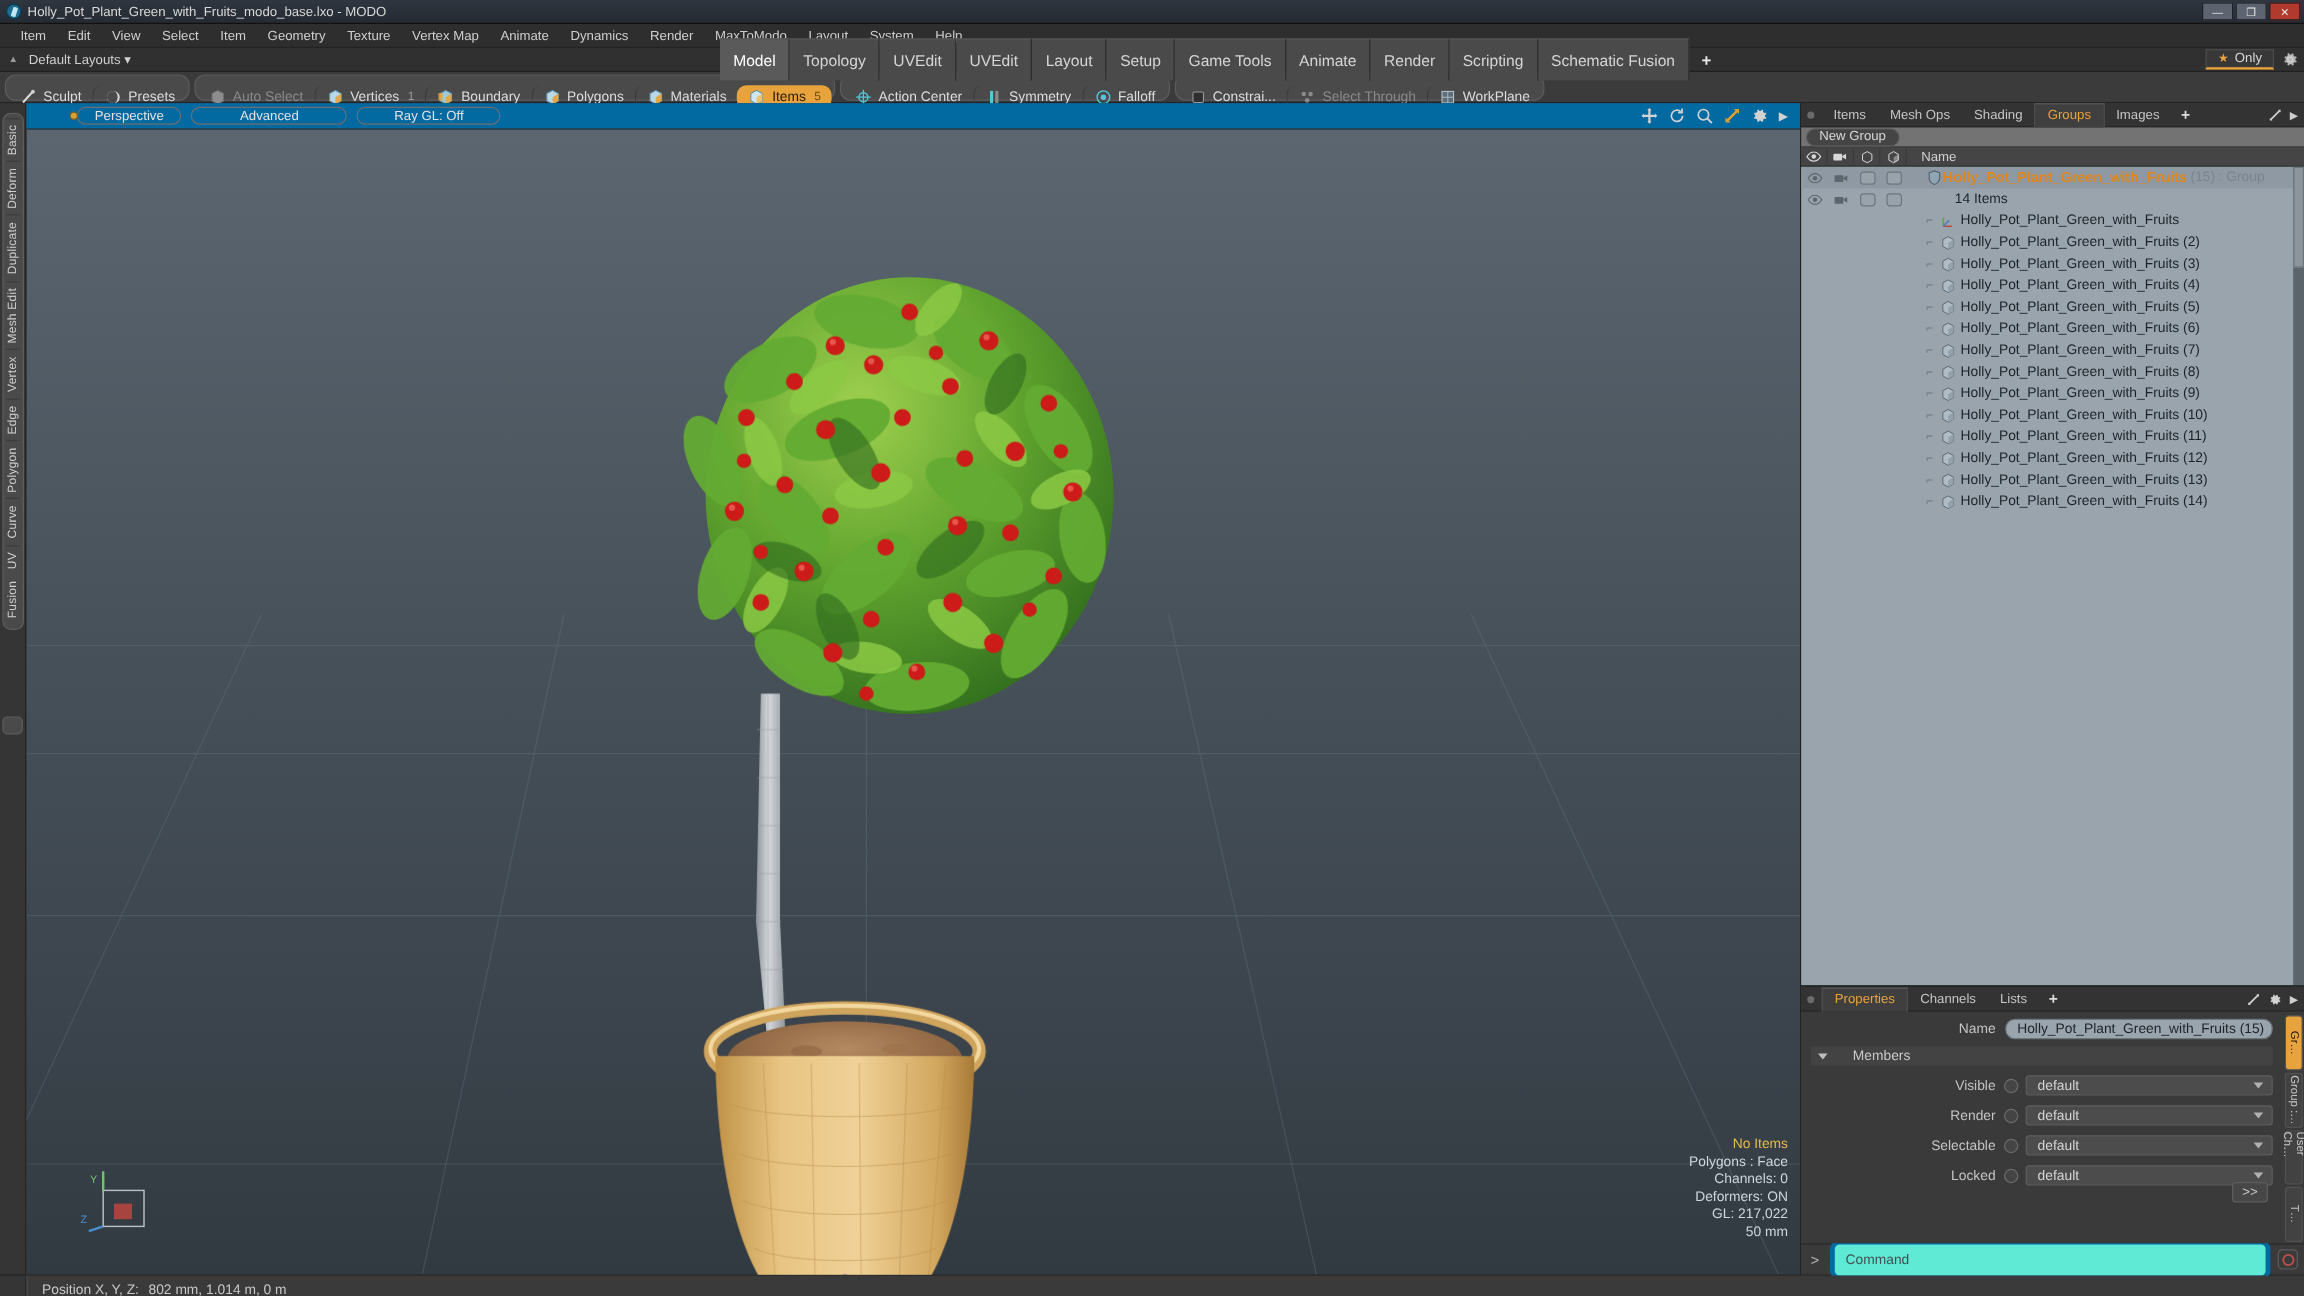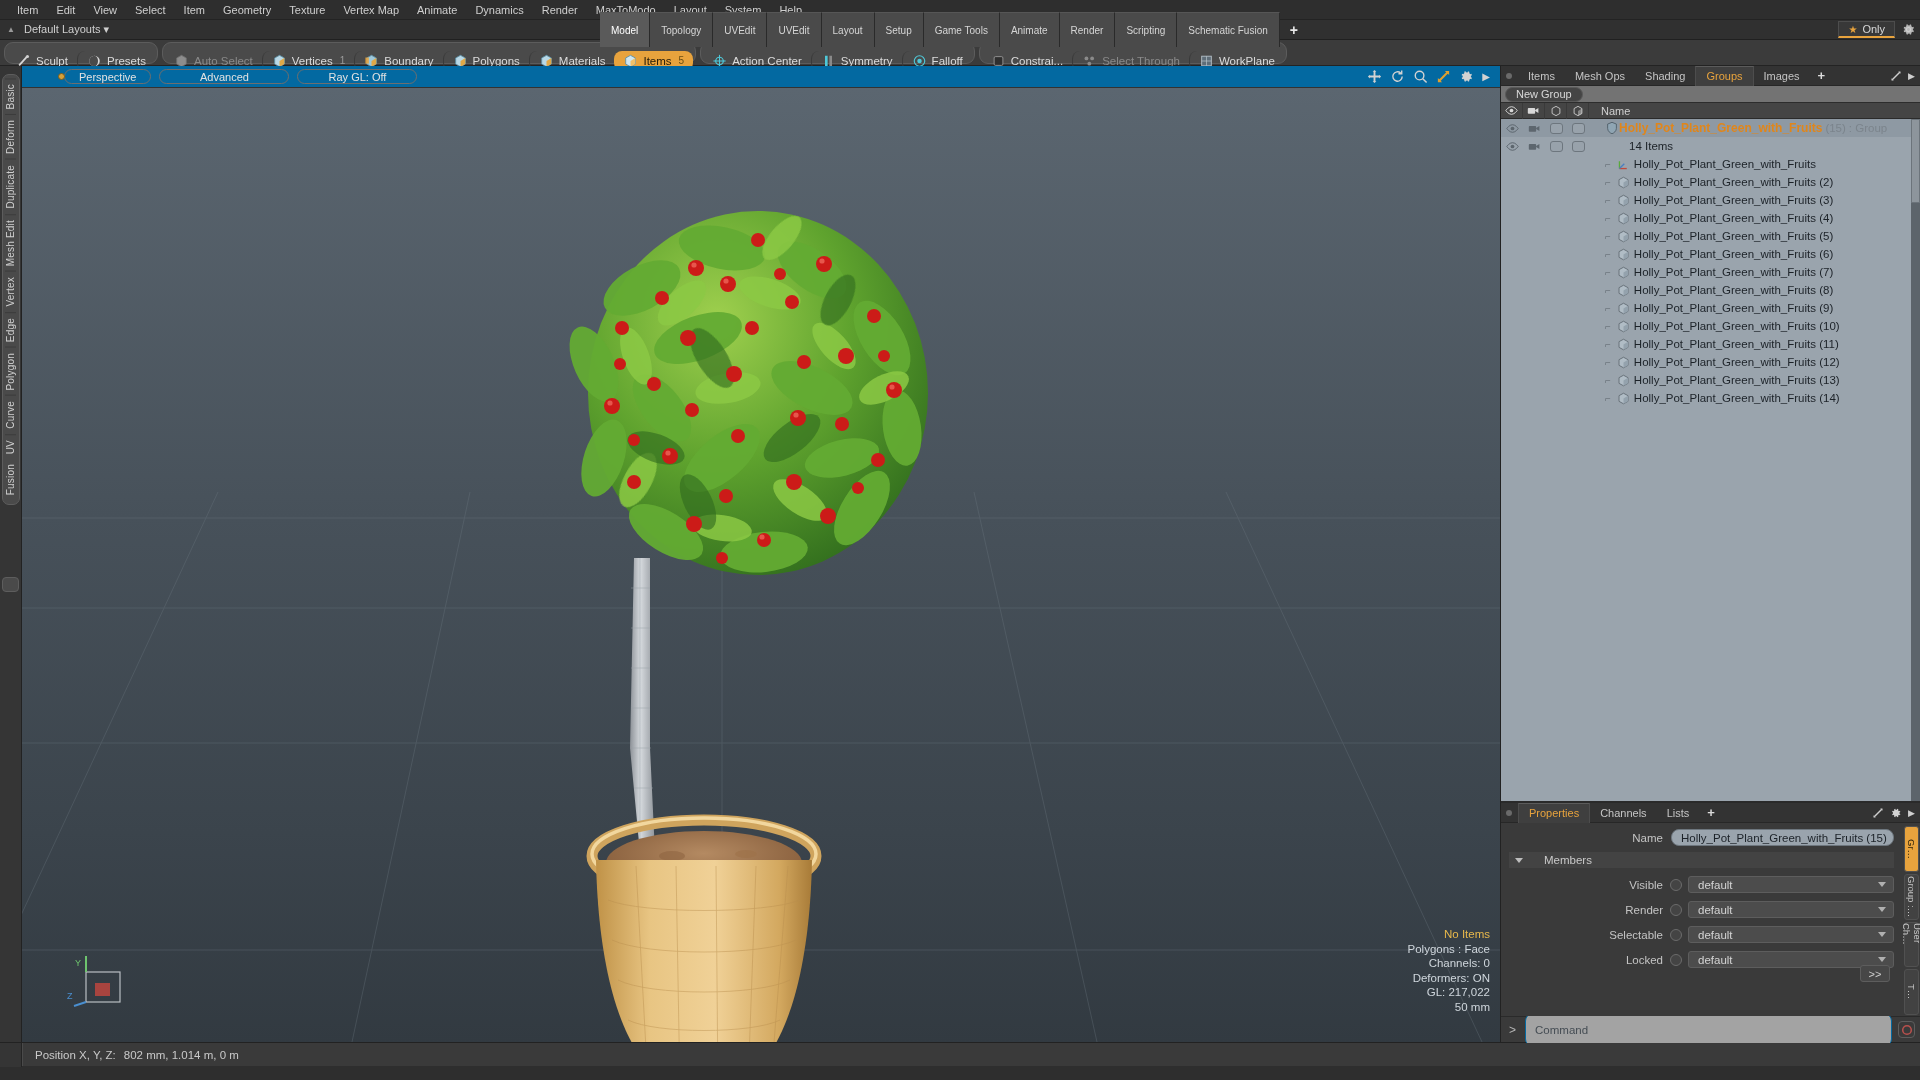--- a/index.html
+++ b/index.html
@@ -26,21 +26,21 @@
   .menubar .mi { font-size:11px; color:#cfcfcf; padding:2px 9px; cursor:default; }
 
   
   .layoutrow { height:20px; background:#303030; display:flex; align-items:center;
     border-bottom:1px solid #202020; position:relative; }
   .lt-left { display:flex; align-items:center; width:600px; padding-left:4px; }
   .lt-arrow { width:14px; height:14px; display:flex; align-items:center; justify-content:center;
     font-size:8px; color:#9a9a9a; }
   .lt-default { font-size:11px; color:#cfcfcf; padding:1px 6px;text-align:right; }
   .lt-tabs { display:flex; align-items:center; height:20px; }
-  .lt-tab { font-size:10px; color:#d5d5d5; padding:17px 11px; height:20px;
+  .lt-tab { font-size:13px; color:#d5d5d5; padding:17px 11px; height:20px;
     background:#4a4a4a; border-right:1px solid #2a2a2a; border-top:1px solid #565656;
     display:flex; align-items:center; }
   .lt-tab.active { background:#5a5a5a; color:#fff; }
   .lt-plus { color:#e8e8e8; font-size:14px; font-weight:bold; padding:0 10px; }
   .lt-right { position:absolute; right:4px; top:1px; display:flex; align-items:center; gap:6px; }
   .only-btn { display:flex; align-items:center; gap:5px; background:#383838;
     border:1px solid #4d4d4d; border-bottom:2px solid #e8a33d; padding:1px 9px; height:17px; }
   .only-btn .star { color:#e8a33d; font-size:10px; }
   .only-btn span.lbl { font-size:11px; color:#d8d8d8; }
   .gear { width:15px; height:15px; }
@@ -156,39 +156,48 @@
     display:flex; flex-direction:column; }
   .svt { flex:1; background:#424242; border:1px solid #515151; border-radius:3px;
     margin:1px; writing-mode:vertical-rl; font-size:9.5px; color:#c6c6c6;
     display:flex; align-items:center; justify-content:center; }
   .svt.active { background:#e8a33d; color:#2a1f09; }
 
   
   .cmdbar { height:26px; background:#3a3a3a; display:flex; align-items:center;
     padding:0 5px; gap:6px; border-top:1px solid #2a2a2a; }
   .cmd-gt { font-size:12px; color:#b5b5b5; padding:0 3px; }
-  .cmd-input { flex:1; height:34px; background:#a3a3a3; border:1px solid #0369a1;
+  .cmd-input { flex:1; height:34px; background:#5eead4; border:4px solid #0369a1;
     border-radius:8px; display:flex; align-items:center; padding-left:9px;
     font-size:11.5px; color:#454d54; }
   .cmd-rec { width:17px; height:17px; border-radius:4px; border:1px solid #5d5d5d;
     display:flex; align-items:center; justify-content:center; }
 
   
   .statusbar { height:24px; background:#2e2e2e; display:flex; align-items:center;
     border-top:1px solid #222; }
   .sb-corner { width:22px; height:24px; background:#353535; border-right:1px solid #242424; }
   .sb-pos { font-size:11.5px; color:#c9c9c9; padding-left:12px; }
   .sb-fill { flex:1; height:100%; background:#3a3a3a; border-left:1px solid #4a4a4a;
     display:flex; align-items:center; }
 </style>
 </head>
 <body>
 
 <div id="app">
 
+  <div class="titlebar">
+    <div class="tlogo"></div>
+    <div class="ttext">Holly_Pot_Plant_Green_with_Fruits_modo_base.lxo - MODO</div>
+    <div class="wbtns">
+      <div class="wbtn">—</div>
+      <div class="wbtn">❐</div>
+      <div class="wbtn cls">✕</div>
+    </div>
+  </div>
 
   <div class="menubar">
     <div class="mi">Item</div>
     <div class="mi">Edit</div>
     <div class="mi">View</div>
     <div class="mi">Select</div>
     <div class="mi">Item</div>
     <div class="mi">Geometry</div>
     <div class="mi">Texture</div>
     <div class="mi">Vertex Map</div>

